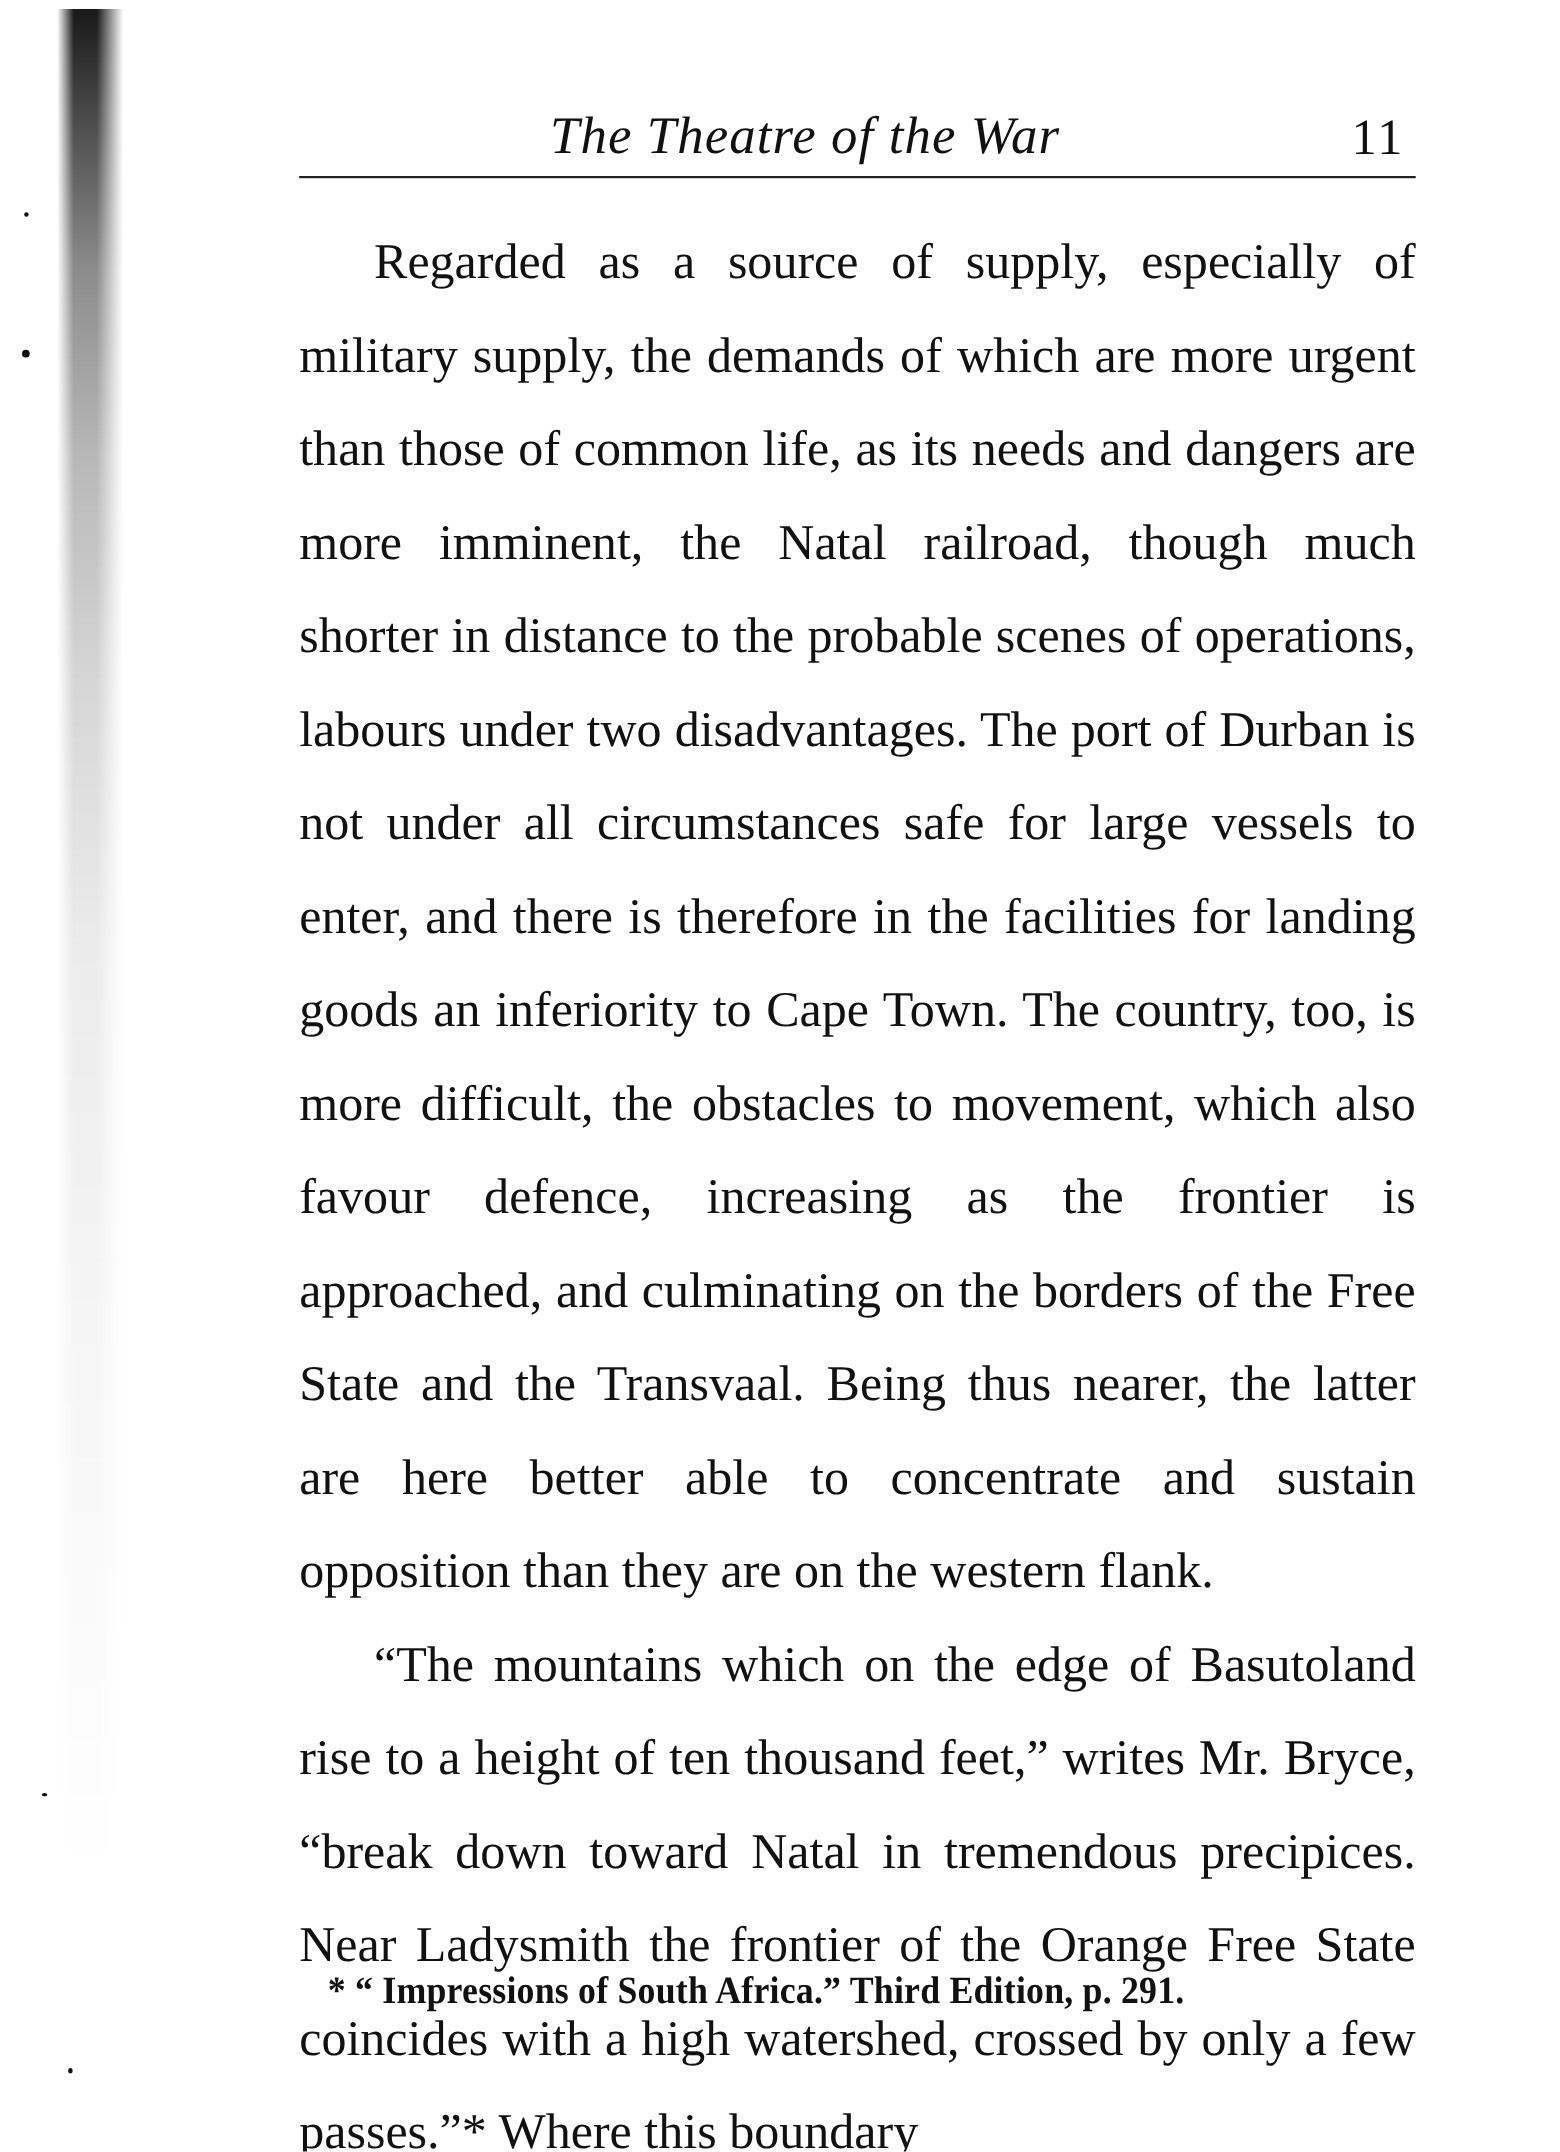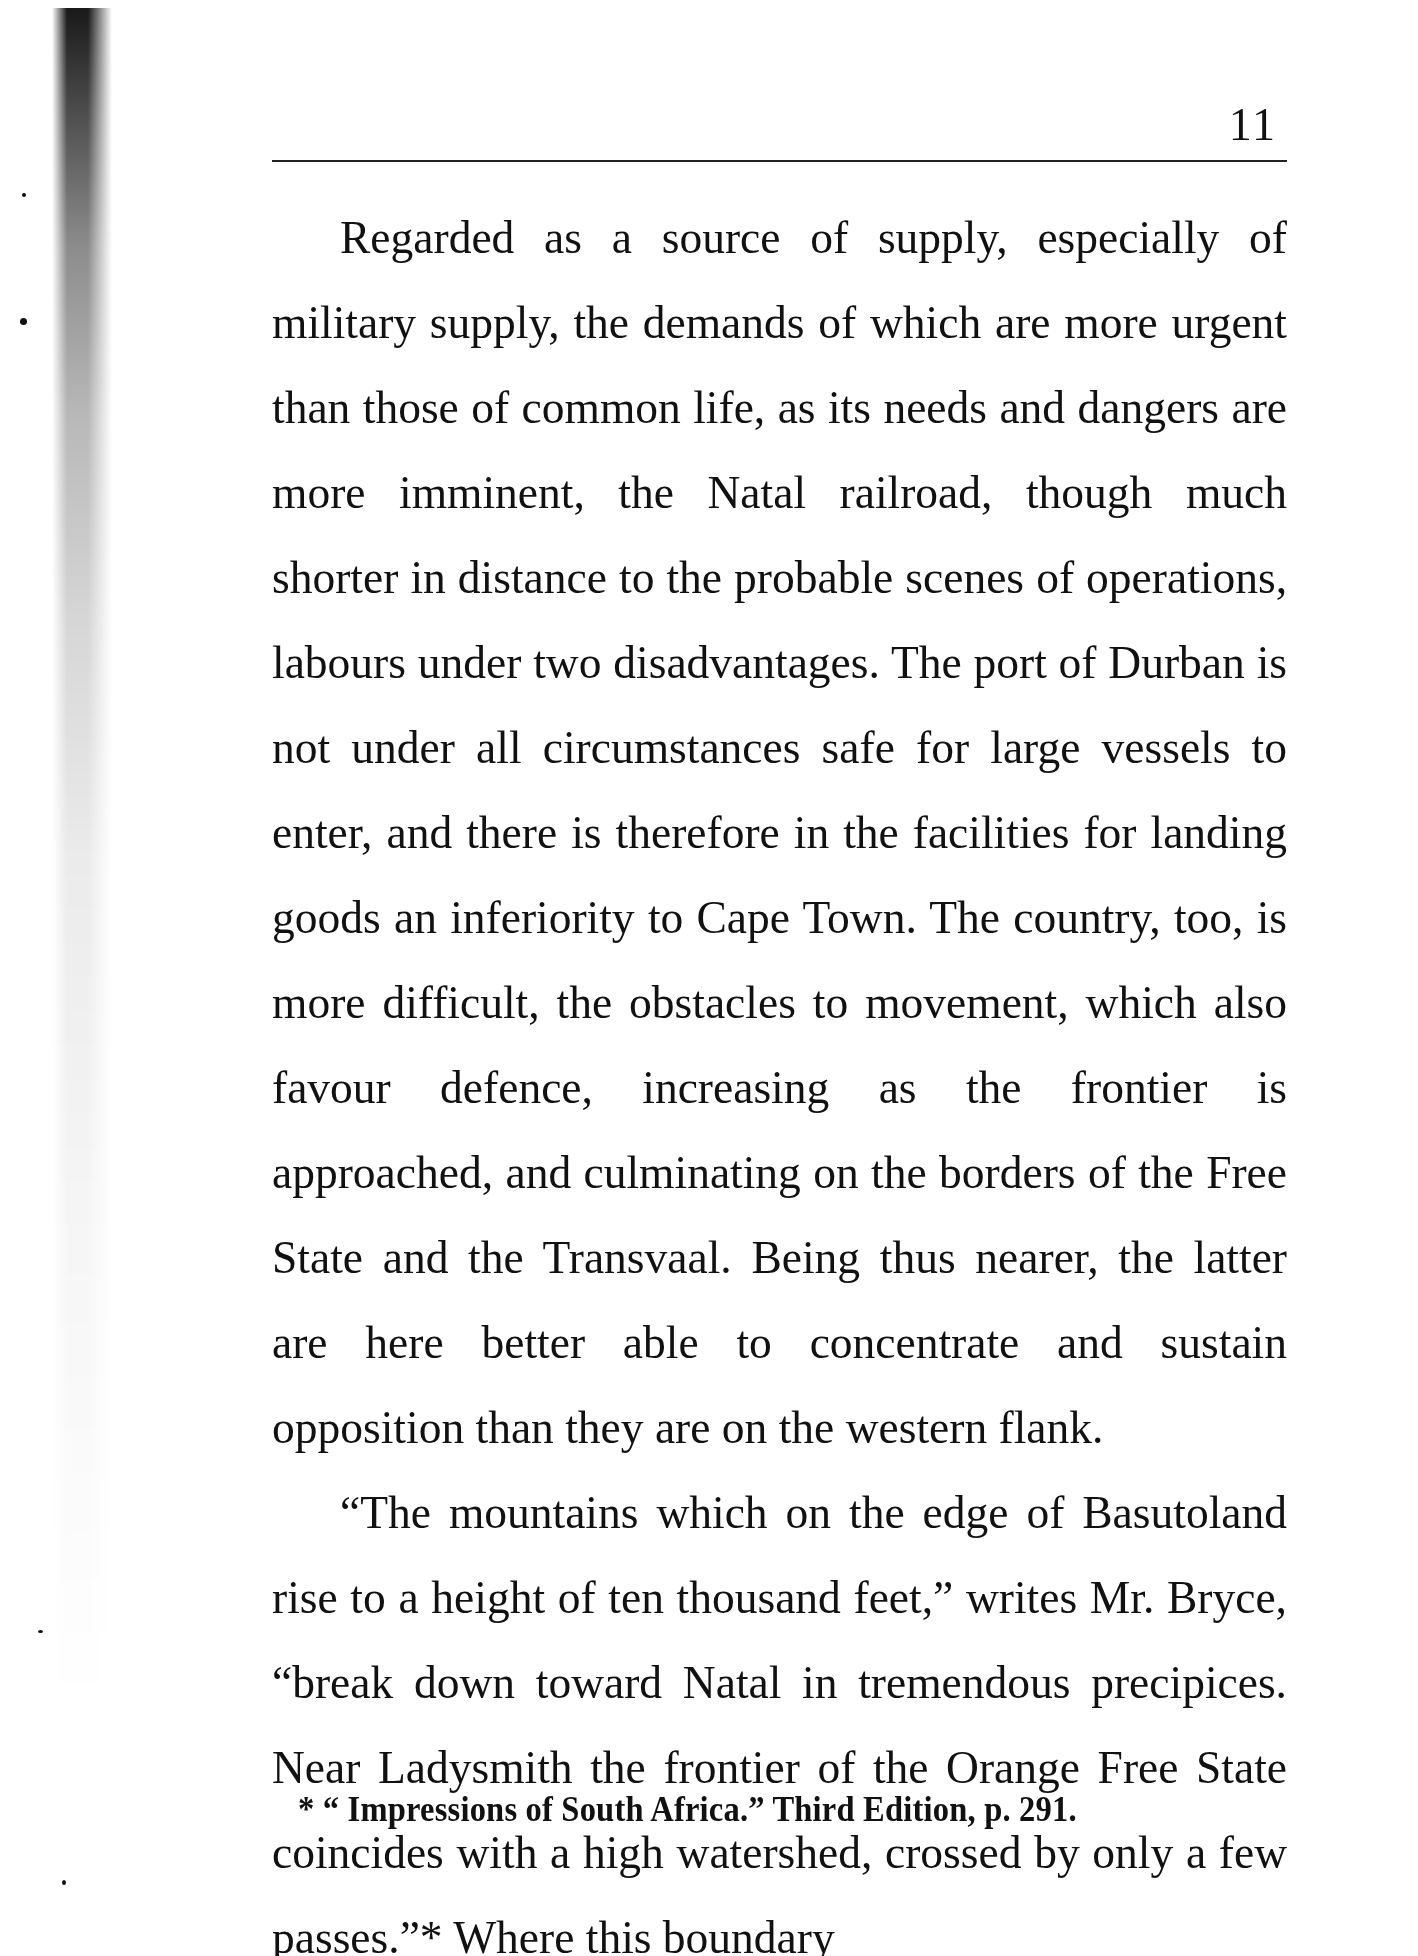--- a/index.html
+++ b/index.html
@@ -43,20 +43,21 @@
 </head>
 <body>
 
 <div class="gutter"></div>
 <div class="speck" style="left:22px;top:193px;width:4px;height:4px;"></div>
 <div class="speck" style="left:20px;top:318px;width:7px;height:7px;"></div>
 <div class="speck" style="left:38px;top:1630px;width:5px;height:3px;"></div>
 <div class="speck" style="left:62px;top:1880px;width:4px;height:5px;"></div>
 
 <div class="header">
+  <span class="running-title">The Theatre of the War</span>
   <span class="page-number">11</span>
 </div>
 
 <div class="body-text">
   <p>Regarded as a source of supply, especially of military supply, the demands of which are more urgent than those of common life, as its needs and dangers are more imminent, the Natal railroad, though much shorter in distance to the probable scenes of operations, labours under two disadvantages.  The port of Durban is not under all circumstances safe for large vessels to enter, and there is therefore in the facilities for landing goods an inferiority to Cape Town.  The country, too, is more difficult, the obstacles to movement, which also favour defence, increasing as the frontier is approached, and culminating on the borders of the Free State and the Transvaal.  Being thus nearer, the latter are here better able to concentrate and sustain opposition than they are on the western flank.</p>
   <p>“The mountains which on the edge of Basutoland rise to a height of ten thousand feet,” writes Mr. Bryce, “break down toward Natal in tremendous precipices.  Near Ladysmith the frontier of the Orange Free State coincides with a high watershed, crossed by only a few passes.”*  Where this boundary</p>
 </div>
 
 <div class="footnote">* “ Impressions of South Africa.”  Third Edition, p. 291.</div>
 

